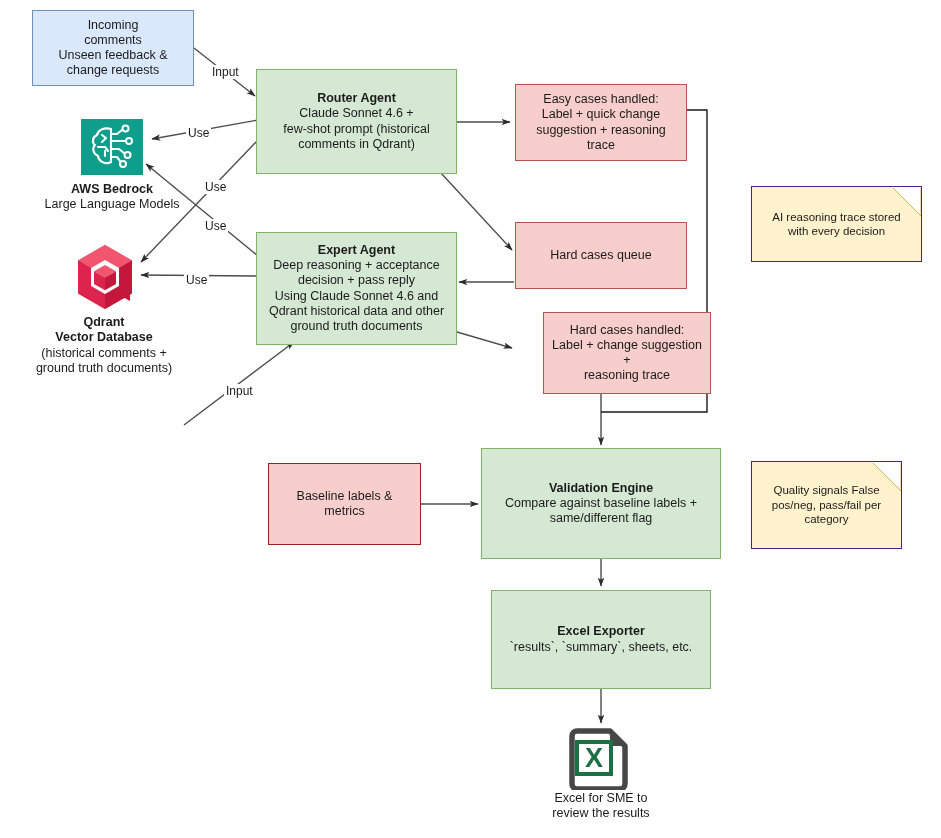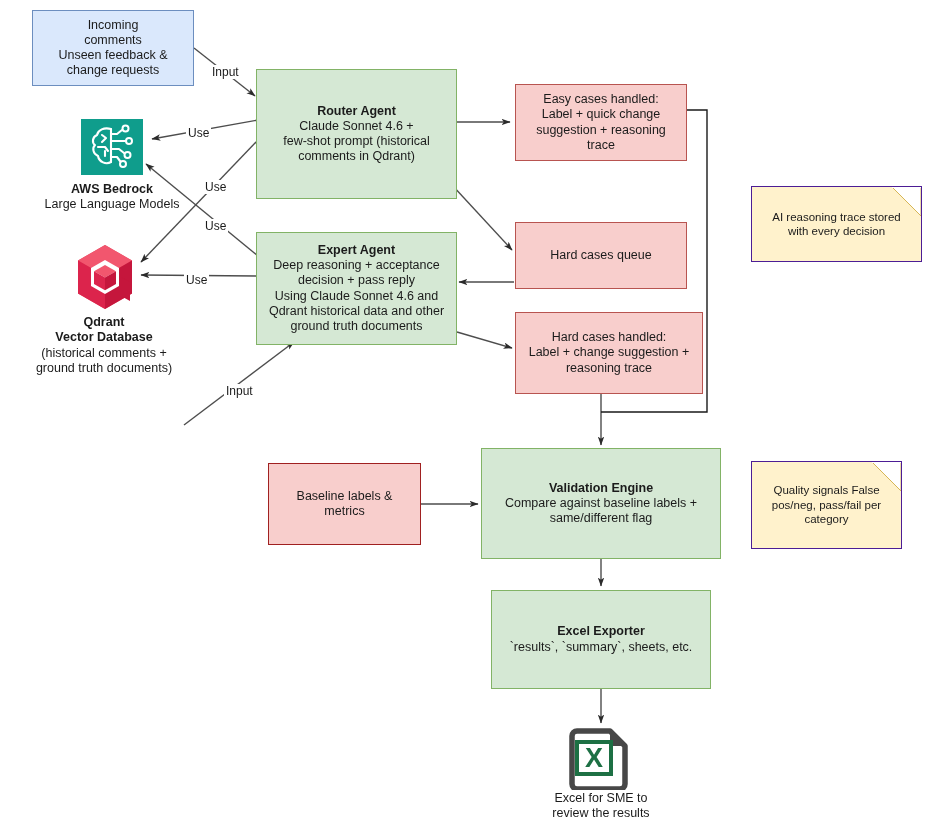--- a/index.html
+++ b/index.html
@@ -145,21 +145,21 @@
 
   <div class="node n-blue rounded" style="left:32px; top:10px; width:162px; height:76px;">
     <div class="inner">
       <span>Incoming</span><br>
       <span>comments</span><br>
       <span>Unseen feedback &amp;</span><br>
       <span>change requests</span>
     </div>
   </div>
 
-  <div class="node n-green rounded" style="left:256px; top:69px; width:201px; height:130px;">
+  <div class="node n-green rounded" style="left:256px; top:69px; width:201px; height:105px;">
     <div class="inner">
       <span class="title">Router Agent</span>
       <span>Claude Sonnet 4.6 +</span><br>
       <span>few-shot prompt (historical</span><br>
       <span>comments in Qdrant)</span>
     </div>
   </div>
 
   <div class="node n-green rounded" style="left:256px; top:232px; width:201px; height:113px;">
     <div class="inner">
@@ -179,21 +179,21 @@
       <span>suggestion + reasoning trace</span>
     </div>
   </div>
 
   <div class="node n-red rounded" style="left:515px; top:222px; width:172px; height:67px;">
     <div class="inner">
       <span>Hard cases queue</span>
     </div>
   </div>
 
-  <div class="node n-red rounded" style="left:515px; top:312px; width:188px; height:82px;">
+  <div class="node n-red rounded" style="left:543px; top:312px; width:168px; height:82px;">
     <div class="inner">
       <span>Hard cases handled:</span><br>
       <span>Label + change suggestion +</span><br>
       <span>reasoning trace</span>
     </div>
   </div>
 
 
   <div class="node n-red-sharp" style="left:268px; top:463px; width:153px; height:82px;">
     <div class="inner">

